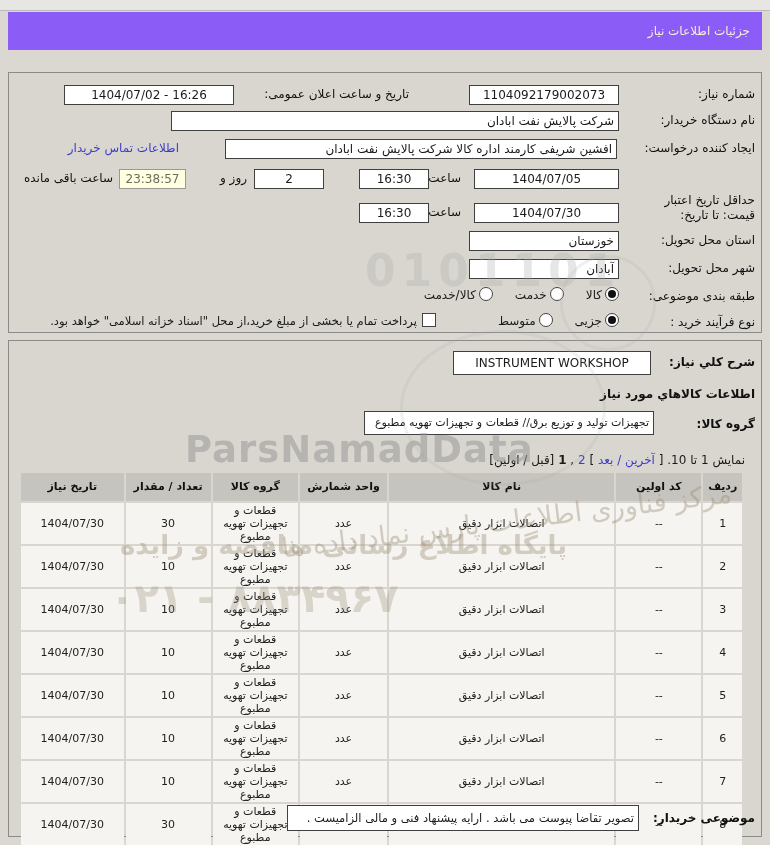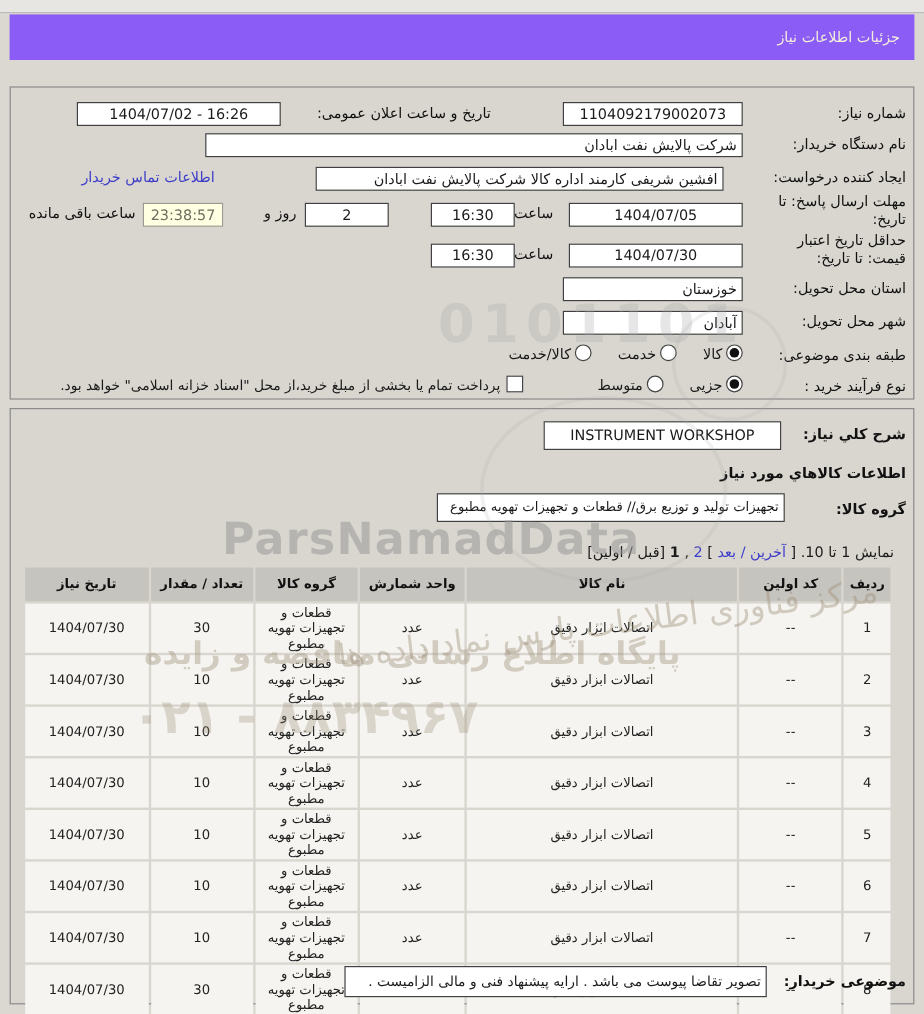--- a/index.html
+++ b/index.html
@@ -68,24 +68,23 @@
 
   <div class="lbl" style="top:14px;right:6px;">شماره نیاز:</div>
   <div class="ibox center ltr" style="top:12px;right:142px;width:150px;">1104092179002073</div>
   <div class="lbl" style="top:14px;right:352px;">تاریخ و ساعت اعلان عمومی:</div>
   <div class="ibox center ltr" style="top:12px;right:527px;width:170px;">1404/07/02 - 16:26</div>
 
   <div class="lbl" style="top:40px;right:6px;">نام دستگاه خریدار:</div>
   <div class="ibox" style="top:38px;right:142px;width:448px;">شرکت پالایش نفت ابادان</div>
 
   <div class="lbl" style="top:68px;right:6px;">ایجاد کننده درخواست:</div>
-  <div class="ibox" style="top:66px;right:158px;width:340px;">افشین شریفی کارمند اداره کالا  شرکت پالایش نفت ابادان</div>
+  <div class="ibox" style="top:66px;right:144px;width:392px;">افشین شریفی کارمند اداره کالا  شرکت پالایش نفت ابادان</div>
   <div class="lbl link" style="top:68px;right:582px;">اطلاعات تماس خریدار</div>
 
-  <div class="lbl wrap" style="top:88px;right:6px;width:118px;">مهلت ارسال پاسخ: تا تاریخ:</div>
   <div class="ibox center ltr" style="top:96px;right:142px;width:145px;">1404/07/05</div>
   <div class="lbl" style="top:98px;right:300px;">ساعت</div>
   <div class="ibox center ltr" style="top:96px;right:332px;width:70px;">16:30</div>
   <div class="ibox center ltr" style="top:96px;right:437px;width:70px;">2</div>
   <div class="lbl" style="top:98px;right:514px;">روز و</div>
   <div class="ibox center ltr count" style="top:96px;right:575px;width:67px;">23:38:57</div>
   <div class="lbl" style="top:98px;right:648px;">ساعت باقی مانده</div>
 
   <div class="lbl wrap" style="top:120px;right:6px;width:118px;">حداقل تاریخ اعتبار قیمت: تا تاریخ:</div>
   <div class="ibox center ltr" style="top:130px;right:142px;width:145px;">1404/07/30</div>

